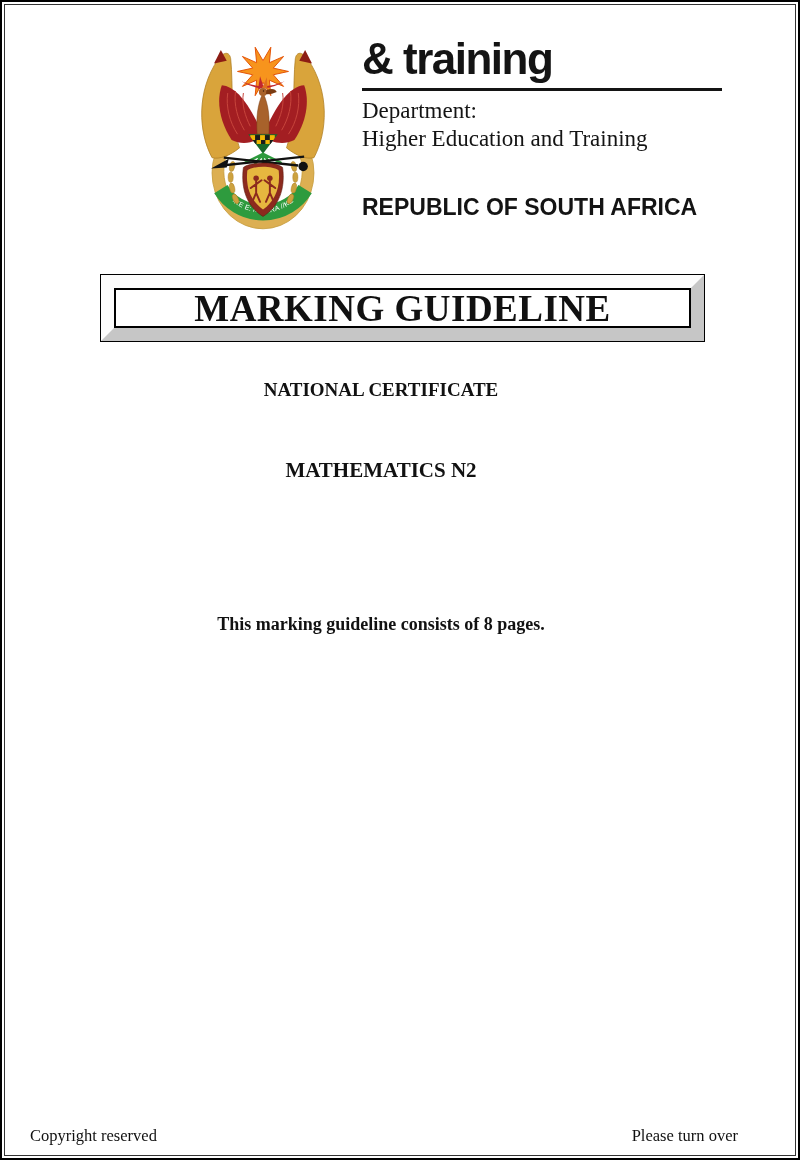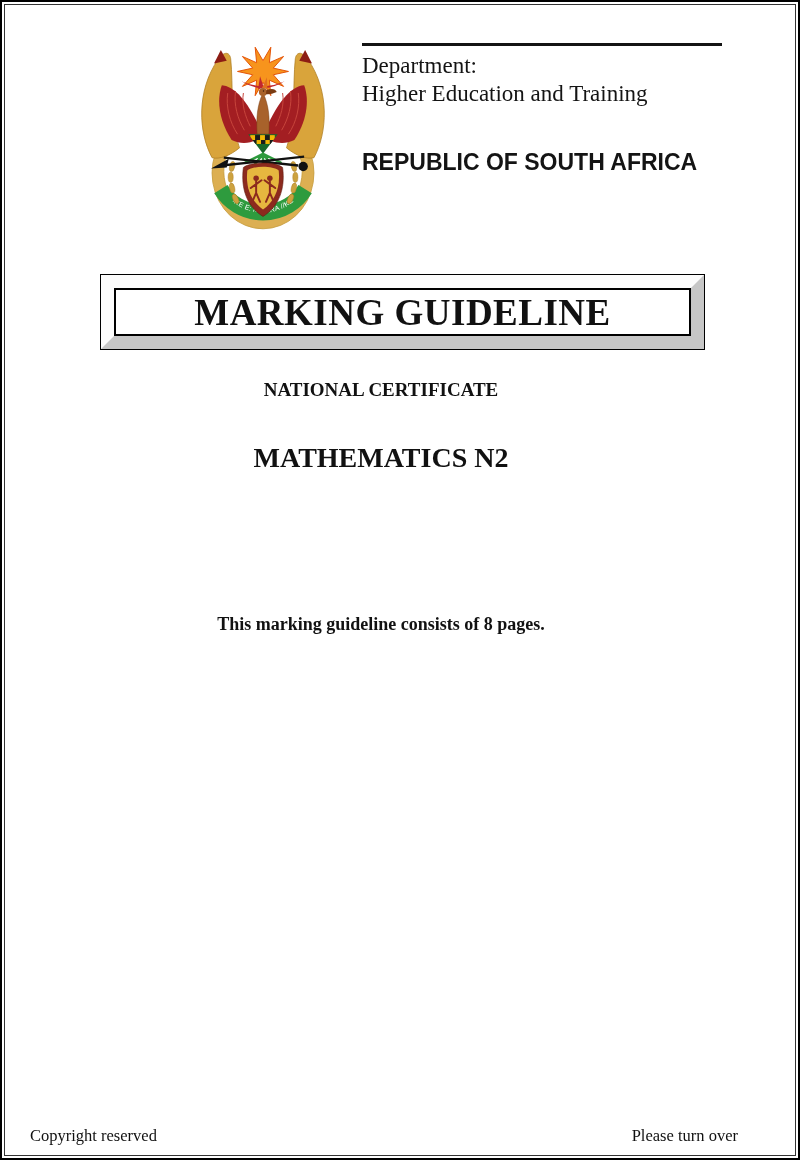--- a/index.html
+++ b/index.html
@@ -54,21 +54,21 @@
     font-size: 23px;
     line-height: 28px;
     font-weight: bold;
     white-space: nowrap;
     margin-top: 40px;
   }
   
   .title-frame {
     position: absolute;
     left: 98px; top: 272px;
-    width: 605px; height: 76px;
+    width: 605px; height: 68px;
     box-sizing: border-box;
     border: 1.5px solid #000;
     background: #4c1d95;
   }
   .title-bevel {
     width: 100%; height: 100%;
     box-sizing: border-box;
     border: 13px solid;
     border-color: #fcfcfc #c6c6c6 #c6c6c6 #fcfcfc;
   }
@@ -89,21 +89,21 @@
   }
   
   .centerline {
     position: absolute;
     left: 25px; right: 63px;
     text-align: center;
     font-weight: bold;
     white-space: nowrap;
   }
   .cert-heading    { top: 377px; font-size: 19px; }
-  .subject-heading { top: 440px; font-size: 28px; }
+  .subject-heading { top: 456px; font-size: 21px; }
   .date-heading    { top: 485px; font-size: 24px; }
   .note-line       { top: 612px; font-size: 18px; }
   
   .footer {
     position: absolute;
     left: 28px; right: 60px; top: 1124px;
     display: flex;
     justify-content: space-between;
     font-size: 16.5px;
     gap: 20px;
@@ -199,20 +199,21 @@
       <g stroke="#8C2A1E" stroke-width="2" stroke-linecap="round" fill="#8C2A1E">
         <circle cx="69" cy="137" r="2.8" stroke="none"></circle>
         <path d="M69,140 L69,152 M69,143 L63.5,147 M69,143 L74.5,139 M69,152 L65,161 M69,152 L73,161" fill="none"></path>
         <circle cx="83" cy="137" r="2.8" stroke="none"></circle>
         <path d="M83,140 L83,152 M83,143 L88.5,147 M83,143 L77.5,139 M83,152 L79,161 M83,152 L87,161" fill="none"></path>
       </g>
     </g>
   </svg>
 
   <div class="wordmark-block">
+    <div class="wordmark-line">&amp; training</div>
     <div class="header-divider"></div>
     <div class="dept-line">Department:</div>
     <div class="dept-line">Higher Education and Training</div>
     <div class="country-line">REPUBLIC OF SOUTH AFRICA</div>
   </div>
 
   <div class="title-frame">
     <div class="title-bevel">
       <div class="title-inner">
         <span class="title-text">MARKING GUIDELINE</span>

